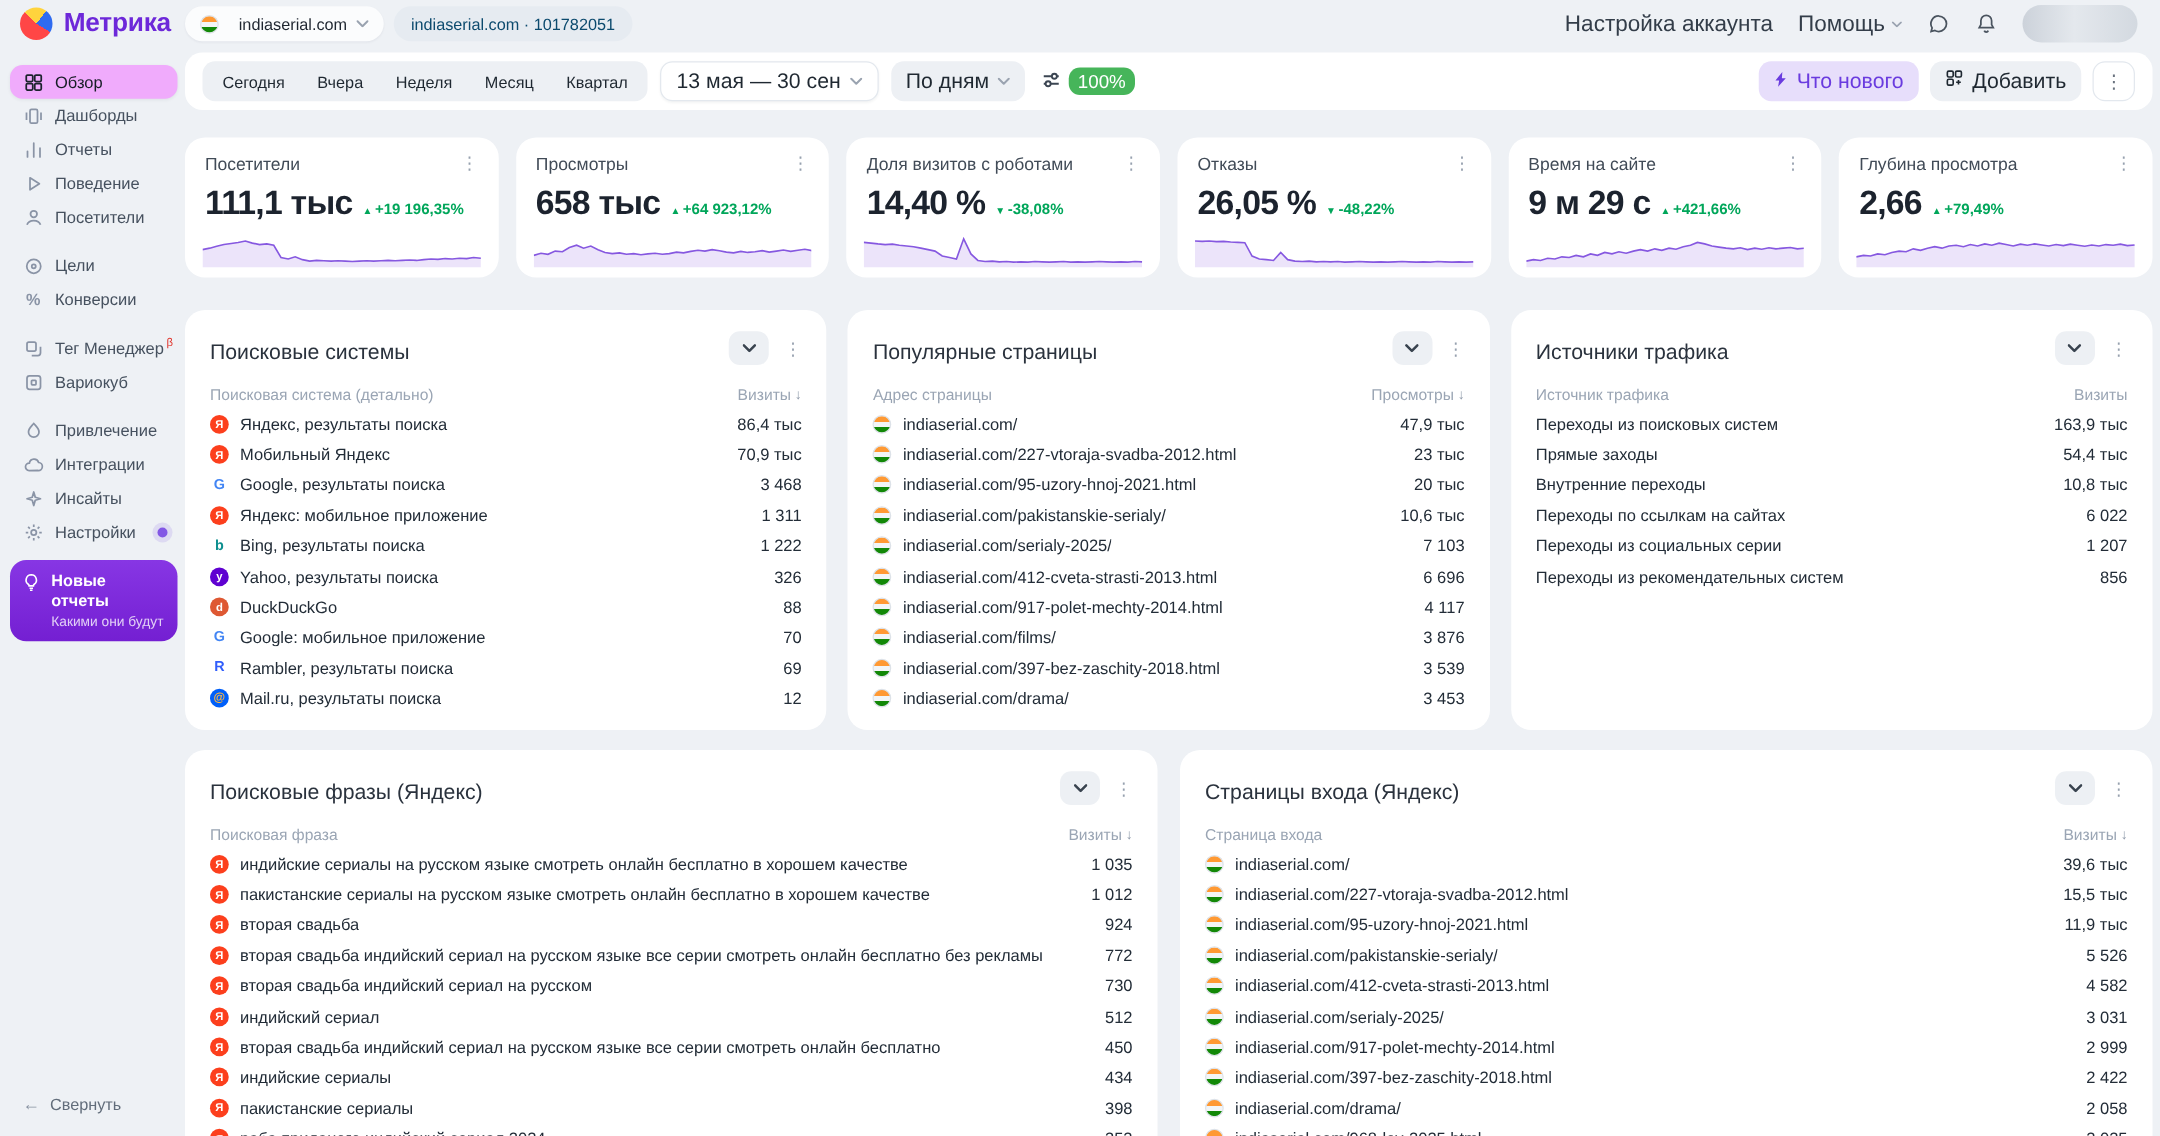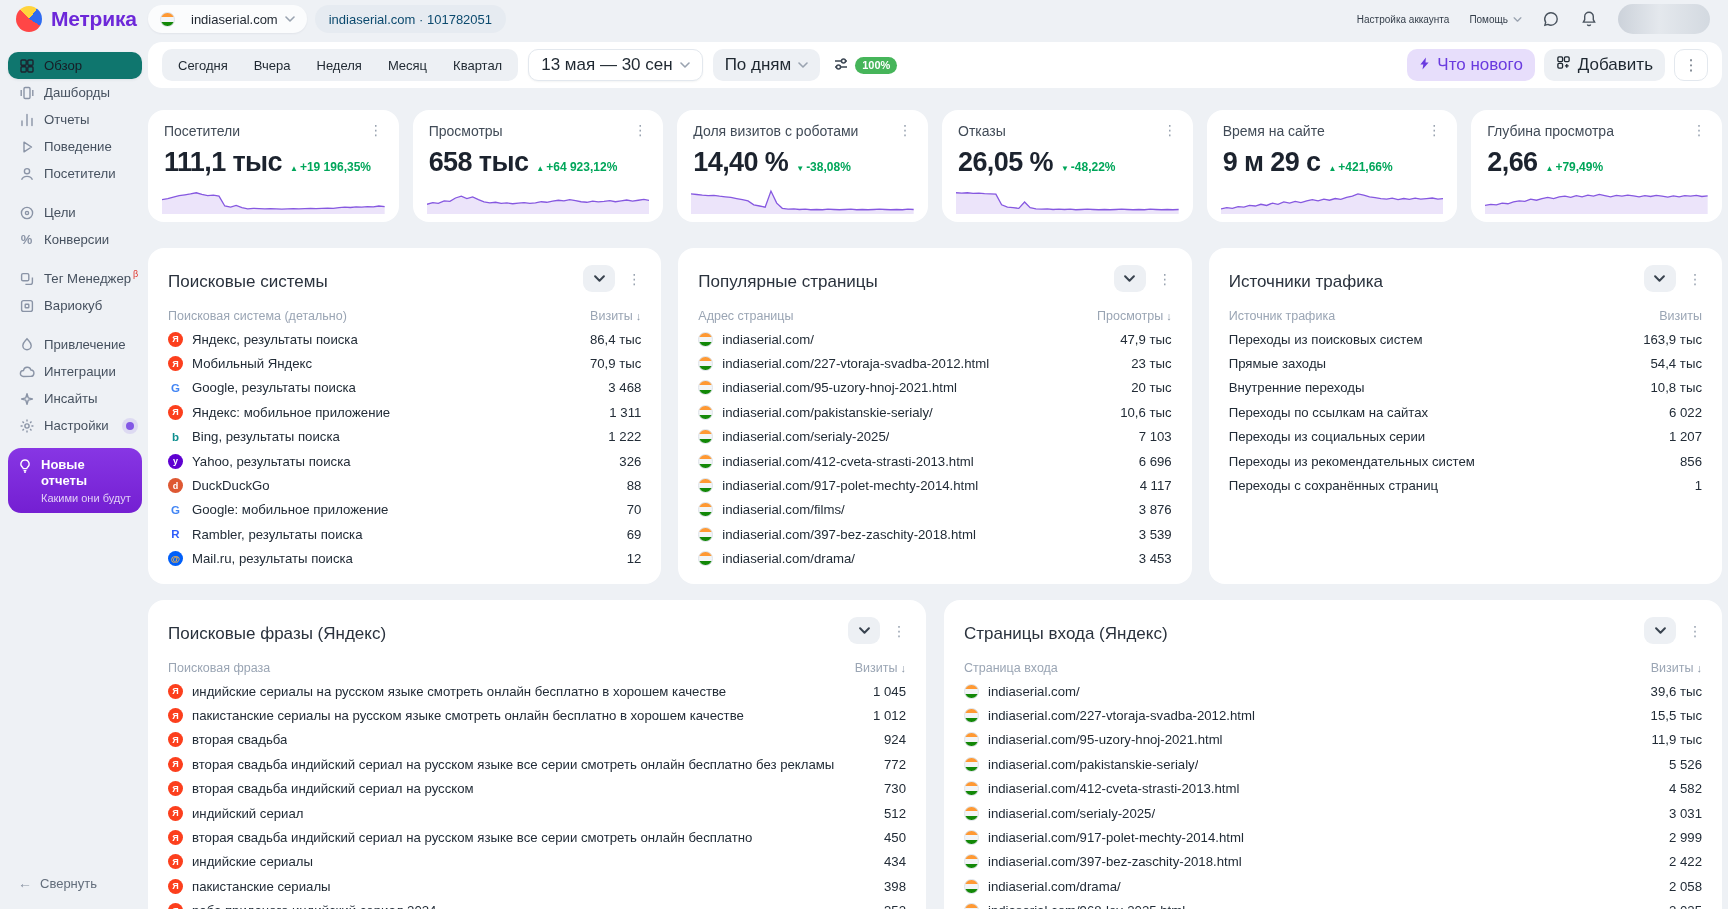--- a/index.html
+++ b/index.html
@@ -14,33 +14,33 @@
   .logo-group { display:flex; align-items:center; gap:9px; width:132px; flex:none; cursor:pointer; }
   .logo-circle { width:26px; height:26px; border-radius:50%;
     background:conic-gradient(from 200deg,#ff4646 0 32%,#ffd43d 32% 55%,#2f6bf0 55% 78%,#ff4646 78% 100%); }
   .logo-text { font-size:21px; font-weight:700; color:#6d28d9; letter-spacing:-0.2px; }
   .counter-pill { display:flex; align-items:center; gap:7px; background:#fbfcfd; border-radius:14px;
     height:28px; padding:0 12px; box-shadow:0 1px 2px rgba(30,40,60,.06); cursor:pointer; }
   .counter-pill .name { font-size:13px; color:#1f2630; }
   .counter-info-pill { display:flex; align-items:center; background:#e6ebf1; border-radius:14px; height:28px;
     padding:0 14px; margin-left:8px; color:#0c4a6e; font-size:13px; cursor:default; }
   .topbar-right { margin-left:auto; display:flex; align-items:center; gap:20px; }
-  .top-link { color:#333d49; font-size:10px; cursor:pointer; display:flex; align-items:center; gap:5px; }
+  .top-link { color:#333d49; font-size:18px; cursor:pointer; display:flex; align-items:center; gap:5px; }
   .icon-btn { background:none; border:none; color:#4a545f; cursor:pointer; display:flex; align-items:center; }
   .avatar { width:92px; height:30px; border-radius:15px;
     background:linear-gradient(90deg,#ccd2da,#e4e8ed 45%,#d3d9e0); }
   .chev { color:#9aa3b0; display:inline-flex; }
   
   .layout { display:flex; height:871px; }
   .sidebar { width:148px; flex:none; padding:14px 6px 12px 8px; display:flex; flex-direction:column; position:relative; }
   .s-section { margin-top:12px; }
   .s-section:first-child { margin-top:0; }
   .s-item { display:flex; align-items:center; height:27px; padding:0 8px 0 10px; border-radius:10px;
     color:#46515f; cursor:pointer; position:relative; }
-  .s-item.active { background:#0f766e; box-shadow:0 1px 3px rgba(30,40,60,.07); color:#171d26; }
+  .s-item.active { background:#f0abfc; box-shadow:0 1px 3px rgba(30,40,60,.07); color:#171d26; }
   .s-icon { width:17px; height:17px; flex:none; display:flex; align-items:center; justify-content:center;
     color:#8a94a6; font-size:13px; font-weight:700; }
   .s-item.active .s-icon { color:#1c232e; }
   .s-label { margin-left:9px; font-size:13.2px; white-space:nowrap; }
   .s-beta { color:#e0342b; font-size:9px; margin-left:2px; align-self:flex-start; margin-top:4px; }
   .s-dot { width:8px; height:8px; border-radius:50%; background:#8257e5; margin-left:auto;
     box-shadow:0 0 0 4px rgba(130,87,229,.15); }
   .promo { margin-top:9px; background:linear-gradient(180deg,#8736e4,#741fd2); border-radius:13px;
     padding:9px 10px 9px 9px; display:flex; gap:8px; cursor:pointer; }
   .promo-icon { flex:none; margin-top:1px; }
@@ -54,21 +54,21 @@
   .toolbar { background:#fff; border-radius:14px; height:46px; margin-top:4px; display:flex; align-items:center;
     padding:0 14px; }
   .tab-group { background:#edf0f4; border-radius:10px; height:32px; display:flex; align-items:center; padding:0 3px; }
   .tab-group button { background:none; border:none; font:inherit; font-size:13px; color:#1f2831; padding:0 13px;
     height:26px; border-radius:8px; cursor:pointer;text-align:center; }
   .pill { height:32px; border-radius:10px; display:flex; align-items:center; gap:7px; font-size:17px;
     color:#1f2831; padding:0 12px; cursor:pointer; border:none; font-family:inherit; }
   .pill.white { background:#fff; border:1px solid #e3e8ee; box-shadow:0 1px 2px rgba(27,35,48,.05); margin-left:10px; }
   .pill.grey { background:#edf0f4; margin-left:10px; }
   .sampling { display:flex; align-items:center; gap:6px; margin-left:13px; cursor:pointer; }
-  .badge-green { background:#46b55a; color:#fff; font-size:11px; font-weight:700; border-radius:9px; padding:2.5px 7px; }
+  .badge-green { background:#46b55a; color:#fff; font-size:15px; font-weight:400; border-radius:9px; padding:2.5px 7px; }
   .toolbar-right { margin-left:auto; display:flex; align-items:center; gap:9px; }
   .btn-purple { background:#e7defb; color:#6a3bdf; }
   .btn-grey { background:#edf0f4; color:#1f2831; }
   .kebab-btn { width:34px; height:32px; border-radius:10px; background:#fff; border:1px solid #e3e8ee;
     color:#69727e; font-size:15px; cursor:pointer; }
   
   .cards { display:grid; grid-template-columns:repeat(6,1fr); gap:14px; margin-top:22px; }
   .card { background:#fff; border-radius:16px; height:112px; padding:13px 16px 10px; position:relative; }
   .c-head { display:flex; align-items:flex-start; }
   .c-title { font-size:14px; color:#414b57; }
@@ -677,25 +677,20 @@
               <span class="tlabel">Переходы из социальных серии</span>
               <span class="tval">1 207</span>
             </div>
 
             <div class="trow">
 
               <span class="tlabel">Переходы из рекомендательных систем</span>
               <span class="tval">856</span>
             </div>
 
-            <div class="trow">
-
-              <span class="tlabel">Переходы с сохранённых страниц</span>
-              <span class="tval">1</span>
-            </div>
           </div>
       </section>
     </div>
 
     <div class="widgets-row2">
       <section class="widget bottom">
         <div class="w-head">
           <h2 class="w-title">Поисковые фразы (Яндекс)</h2>
           <div class="w-controls">
             <button class="w-collapse">
@@ -711,21 +706,21 @@
           <span class="t-head-val">
               <span>Визиты</span>
               <span class="sort">↓</span>
             </span>
         </div>
         <div class="t-body">
 
             <div class="trow">
               <span class="fav fav-yandex">Я</span>
               <span class="tlabel">индийские сериалы на русском языке смотреть онлайн бесплатно в хорошем качестве</span>
-              <span class="tval">1 045</span>
+              <span class="tval">1 035</span>
             </div>
 
             <div class="trow">
               <span class="fav fav-yandex">Я</span>
               <span class="tlabel">пакистанские сериалы на русском языке смотреть онлайн бесплатно в хорошем качестве</span>
               <span class="tval">1 012</span>
             </div>
 
             <div class="trow">
               <span class="fav fav-yandex">Я</span>

